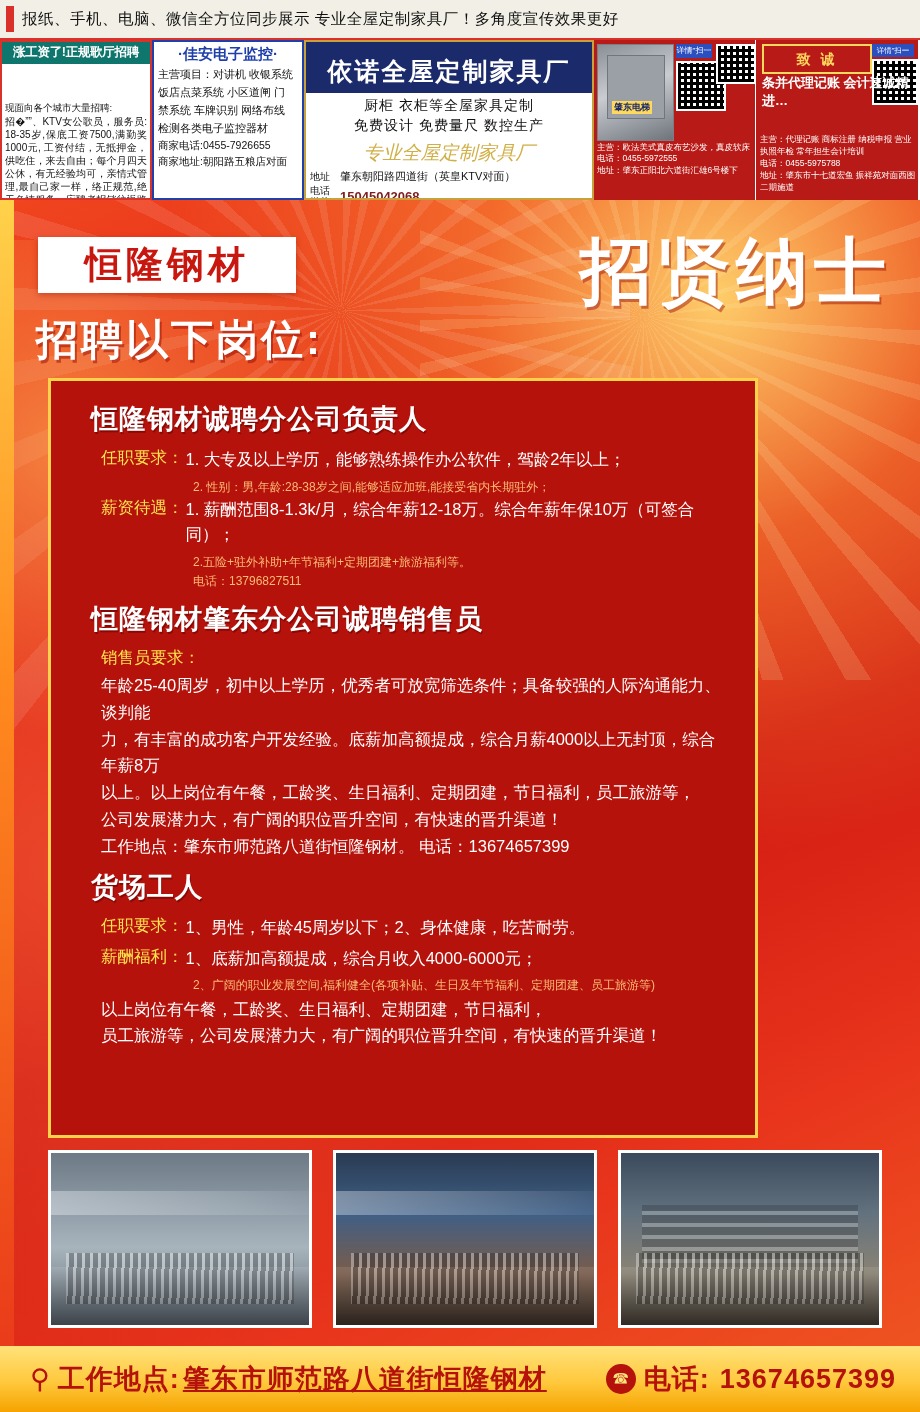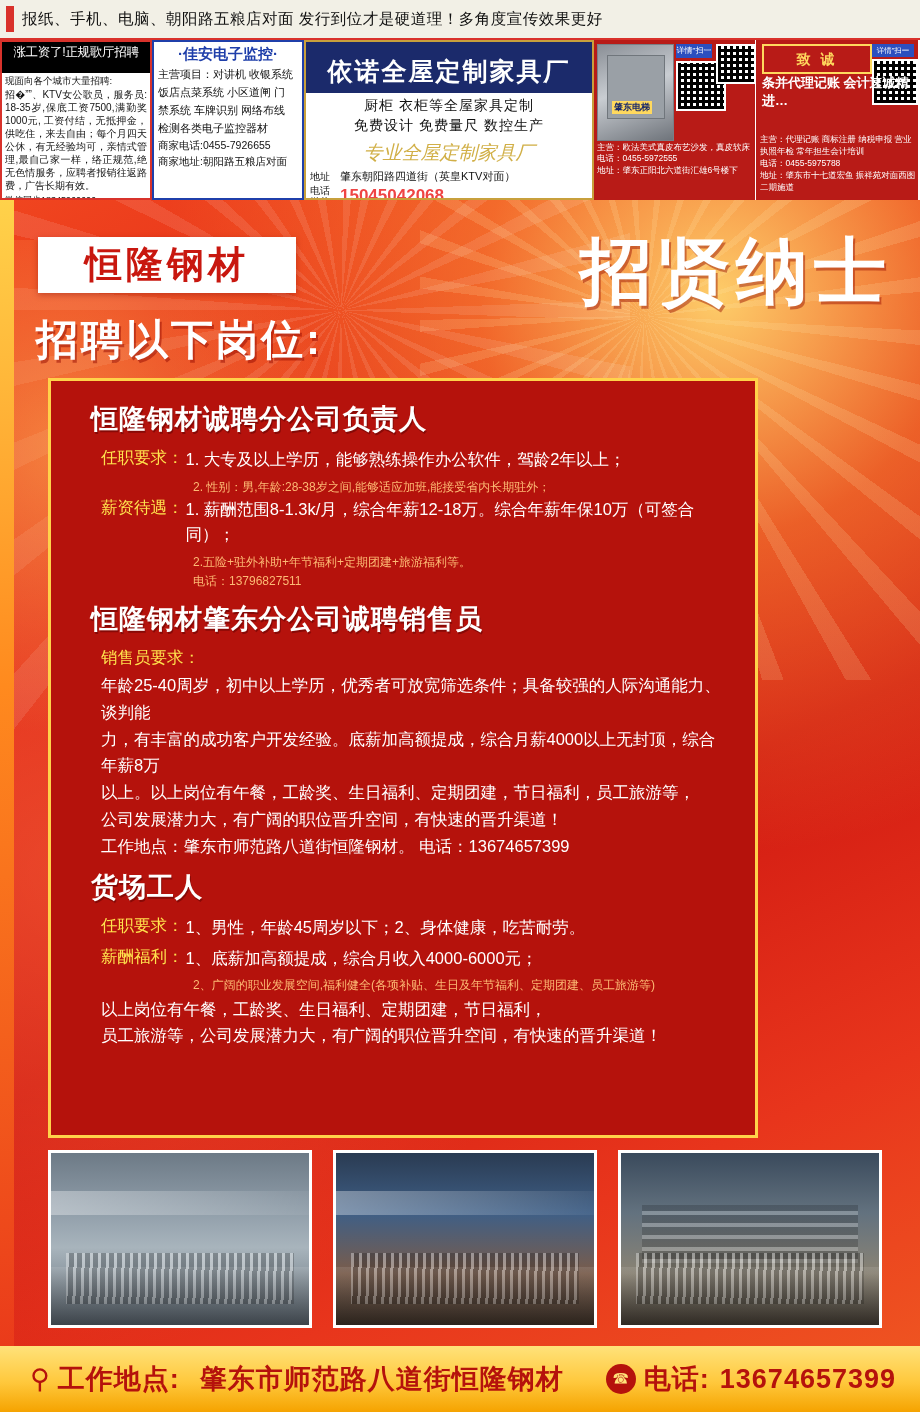--- a/index.html
+++ b/index.html
@@ -54,27 +54,27 @@
     position: relative;
     height: 160px;
     box-sizing: border-box;
     overflow: hidden;
     border-right: 1px solid #ffffff;
   }
 
   
   .ad1 { width: 152px; background: #ffffff; border: 2px solid #d8322b; }
   .ad1 .hd {
-    background: #000000; color: #fff;
-    font-size: 12.5px; font-weight: normal;
-    text-align: center; padding: 2px 0 12px;
+    background: #0f766e; color: #fff;
+    font-size: 12.5px; font-weight: bold;
+    text-align: center; padding: 2px 0 3px;
     letter-spacing: -0.3px;
   }
   .ad1 .sub {
-    font-size: 9.5px; color: #111; padding: 2px 3px 0; line-height: 1.25;
+    font-size: 9.5px; color: #111; padding: 2px 3px 0; line-height: 1.25; margin-top: 36px;
   }
   .ad1 .body {
     font-size: 10px; color: #111; padding: 1px 3px; line-height: 1.3;
     text-align: justify;
   }
   .ad1 .wx { font-size: 9px; color: #111; padding: 1px 3px; }
 
   
   .ad2 { width: 152px; background: #ffffff; border: 2px solid #1f3faa; }
   .ad2 .hd {
@@ -95,21 +95,21 @@
   .ad3 .r1 { font-size: 14px; color: #111; text-align: center; padding: 4px 0 1px; letter-spacing: 1px;}
   .ad3 .r2 { font-size: 14px; color: #111; text-align: center; padding: 1px 0; letter-spacing: 1px;}
   .ad3 .wm {
     text-align: center; color: #c9a227; font-size: 19px;
     font-family: "DejaVu Serif", serif; font-style: italic; padding: 4px 0 2px;
     opacity: .85;
   }
   .ad3 .foot { display: flex; align-items: center; padding: 0 4px; }
   .ad3 .foot .lab { font-size: 10px; color: #111; line-height: 1.1; width: 30px; }
   .ad3 .foot .val { font-size: 11px; color: #111; }
-  .ad3 .tel { font-size: 17px; color: #ef4444; font-weight: bold; }
+  .ad3 .tel { font-size: 13px; color: #7f1d1d; font-weight: bold; }
 
   
   .ad4 { width: 162px; background: #b81b17; }
   .ad4 .ph-box {
     position: absolute; left: 3px; top: 4px; width: 75px; height: 95px;
     background: linear-gradient(160deg,#8a8f96,#c9cdd2 45%,#6f747b);
     border: 1px solid #7a7f86;
   }
   .ad4 .ph-box .door {
     position: absolute; left: 9px; top: 10px; width: 56px; height: 62px;
@@ -356,21 +356,21 @@
     margin-right: 10px; white-space: nowrap;
   }
 </style>
 </head>
 <body>
 
 <div class="page">
 
   <div class="top-banner">
     <div class="bar"></div>
-    <div class="txt">报纸、手机、电脑、朝阳路五粮店对面  发行到位才是硬道理！多角度宣传效果更好</div>
+    <div class="txt">报纸、手机、电脑、微信全方位同步展示  专业全屋定制家具厂！多角度宣传效果更好</div>
   </div>
 
   <div class="ad-strip">
 
     <div class="ad ad1">
       <div class="hd">涨工资了!正规歌厅招聘</div>
       <div class="sub">现面向各个城市大量招聘:</div>
       <div class="body">招�””、KTV女公歌员，服务员: 18-35岁,保底工资7500,满勤奖1000元, 工资付结，无抵押金，供吃住，来去自由；每个月四天公休，有无经验均可，亲情式管理,最自己家一样，络正规范,绝无色情服务，应聘者报销往返路费，广告长期有效。</div>
       <div class="wx">微信同步18345960606</div>
     </div>
@@ -499,20 +499,20 @@
       <div class="photo p3">
         <div class="rack"></div>
         <div class="pipes"></div>
         <div class="floor"></div>
       </div>
     </div>
 
     <div class="footer">
       <div class="pin">⚲</div>
       <div class="addr">工作地点:</div>
-      <div class="addr" style="margin-left:20px;">肇东市师范路八道街恒隆钢材</div>
+      <div class="addr" style="margin-left:3px;text-decoration:underline;">肇东市师范路八道街恒隆钢材</div>
       <div class="spacer"></div>
       <div class="telicon">☎</div>
       <div class="tel">电话:</div>
       <div class="tel">13674657399</div>
     </div>
   </div>
 </div>
 
 </body></html>

